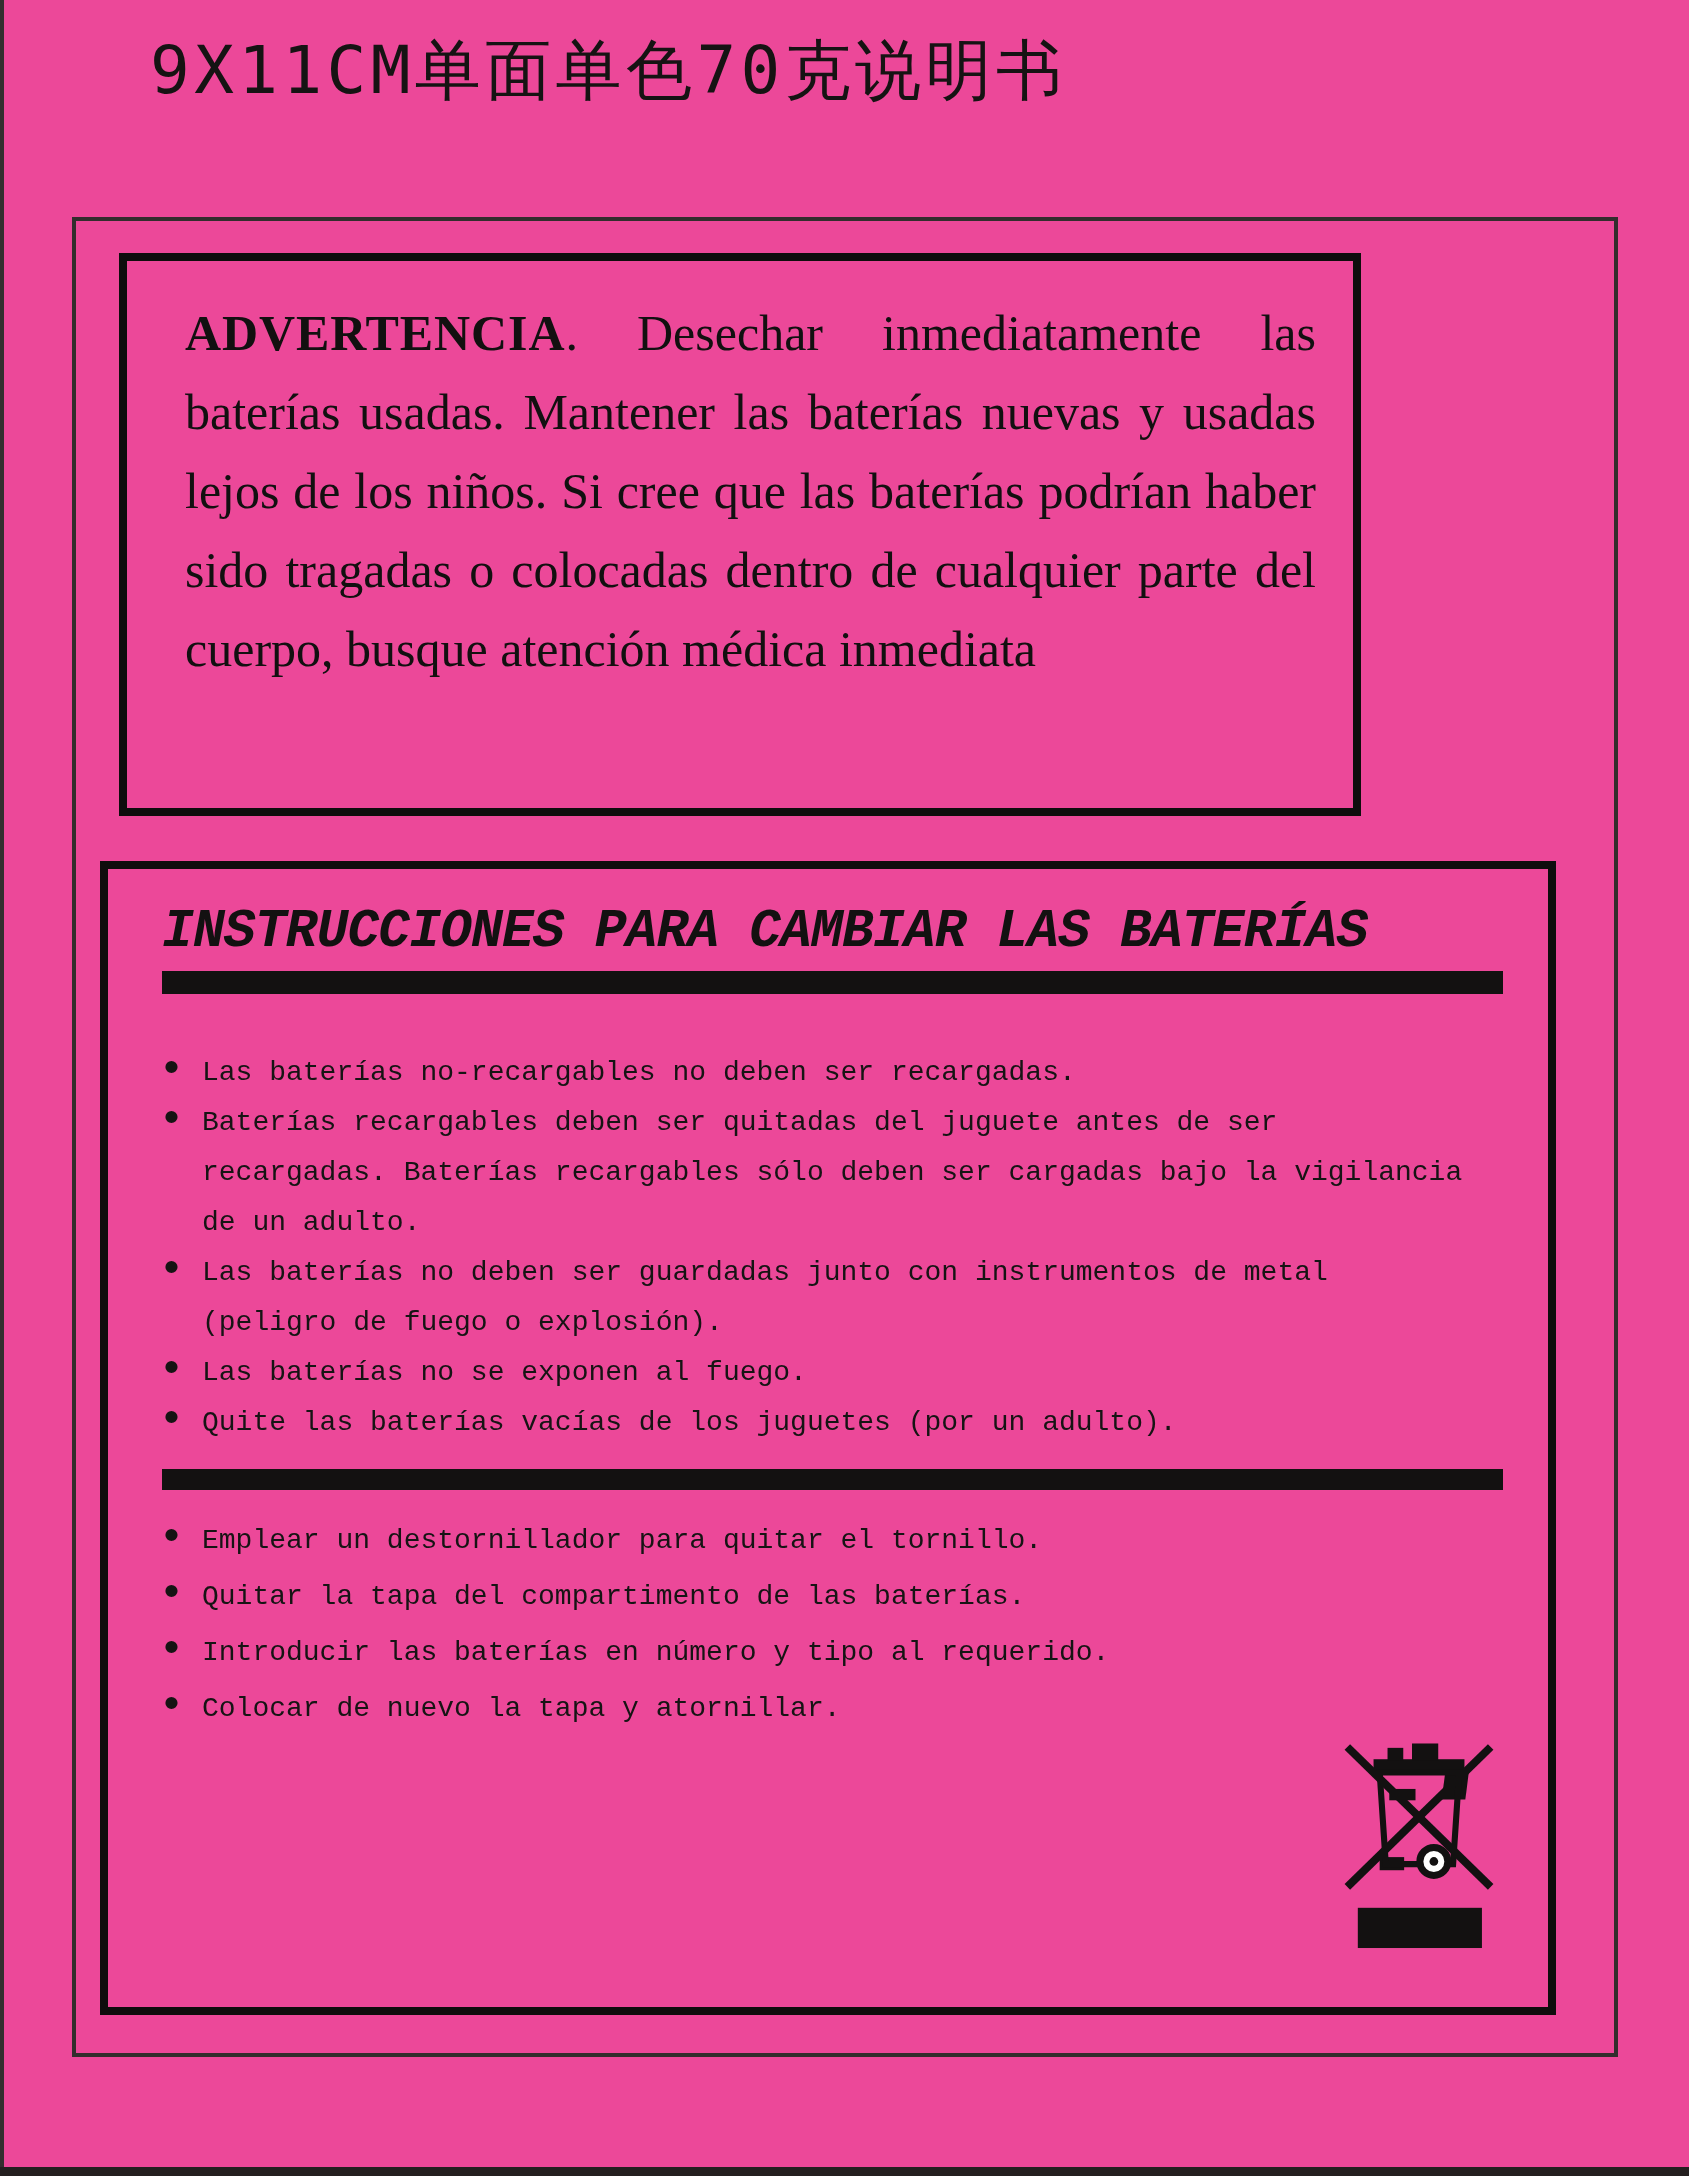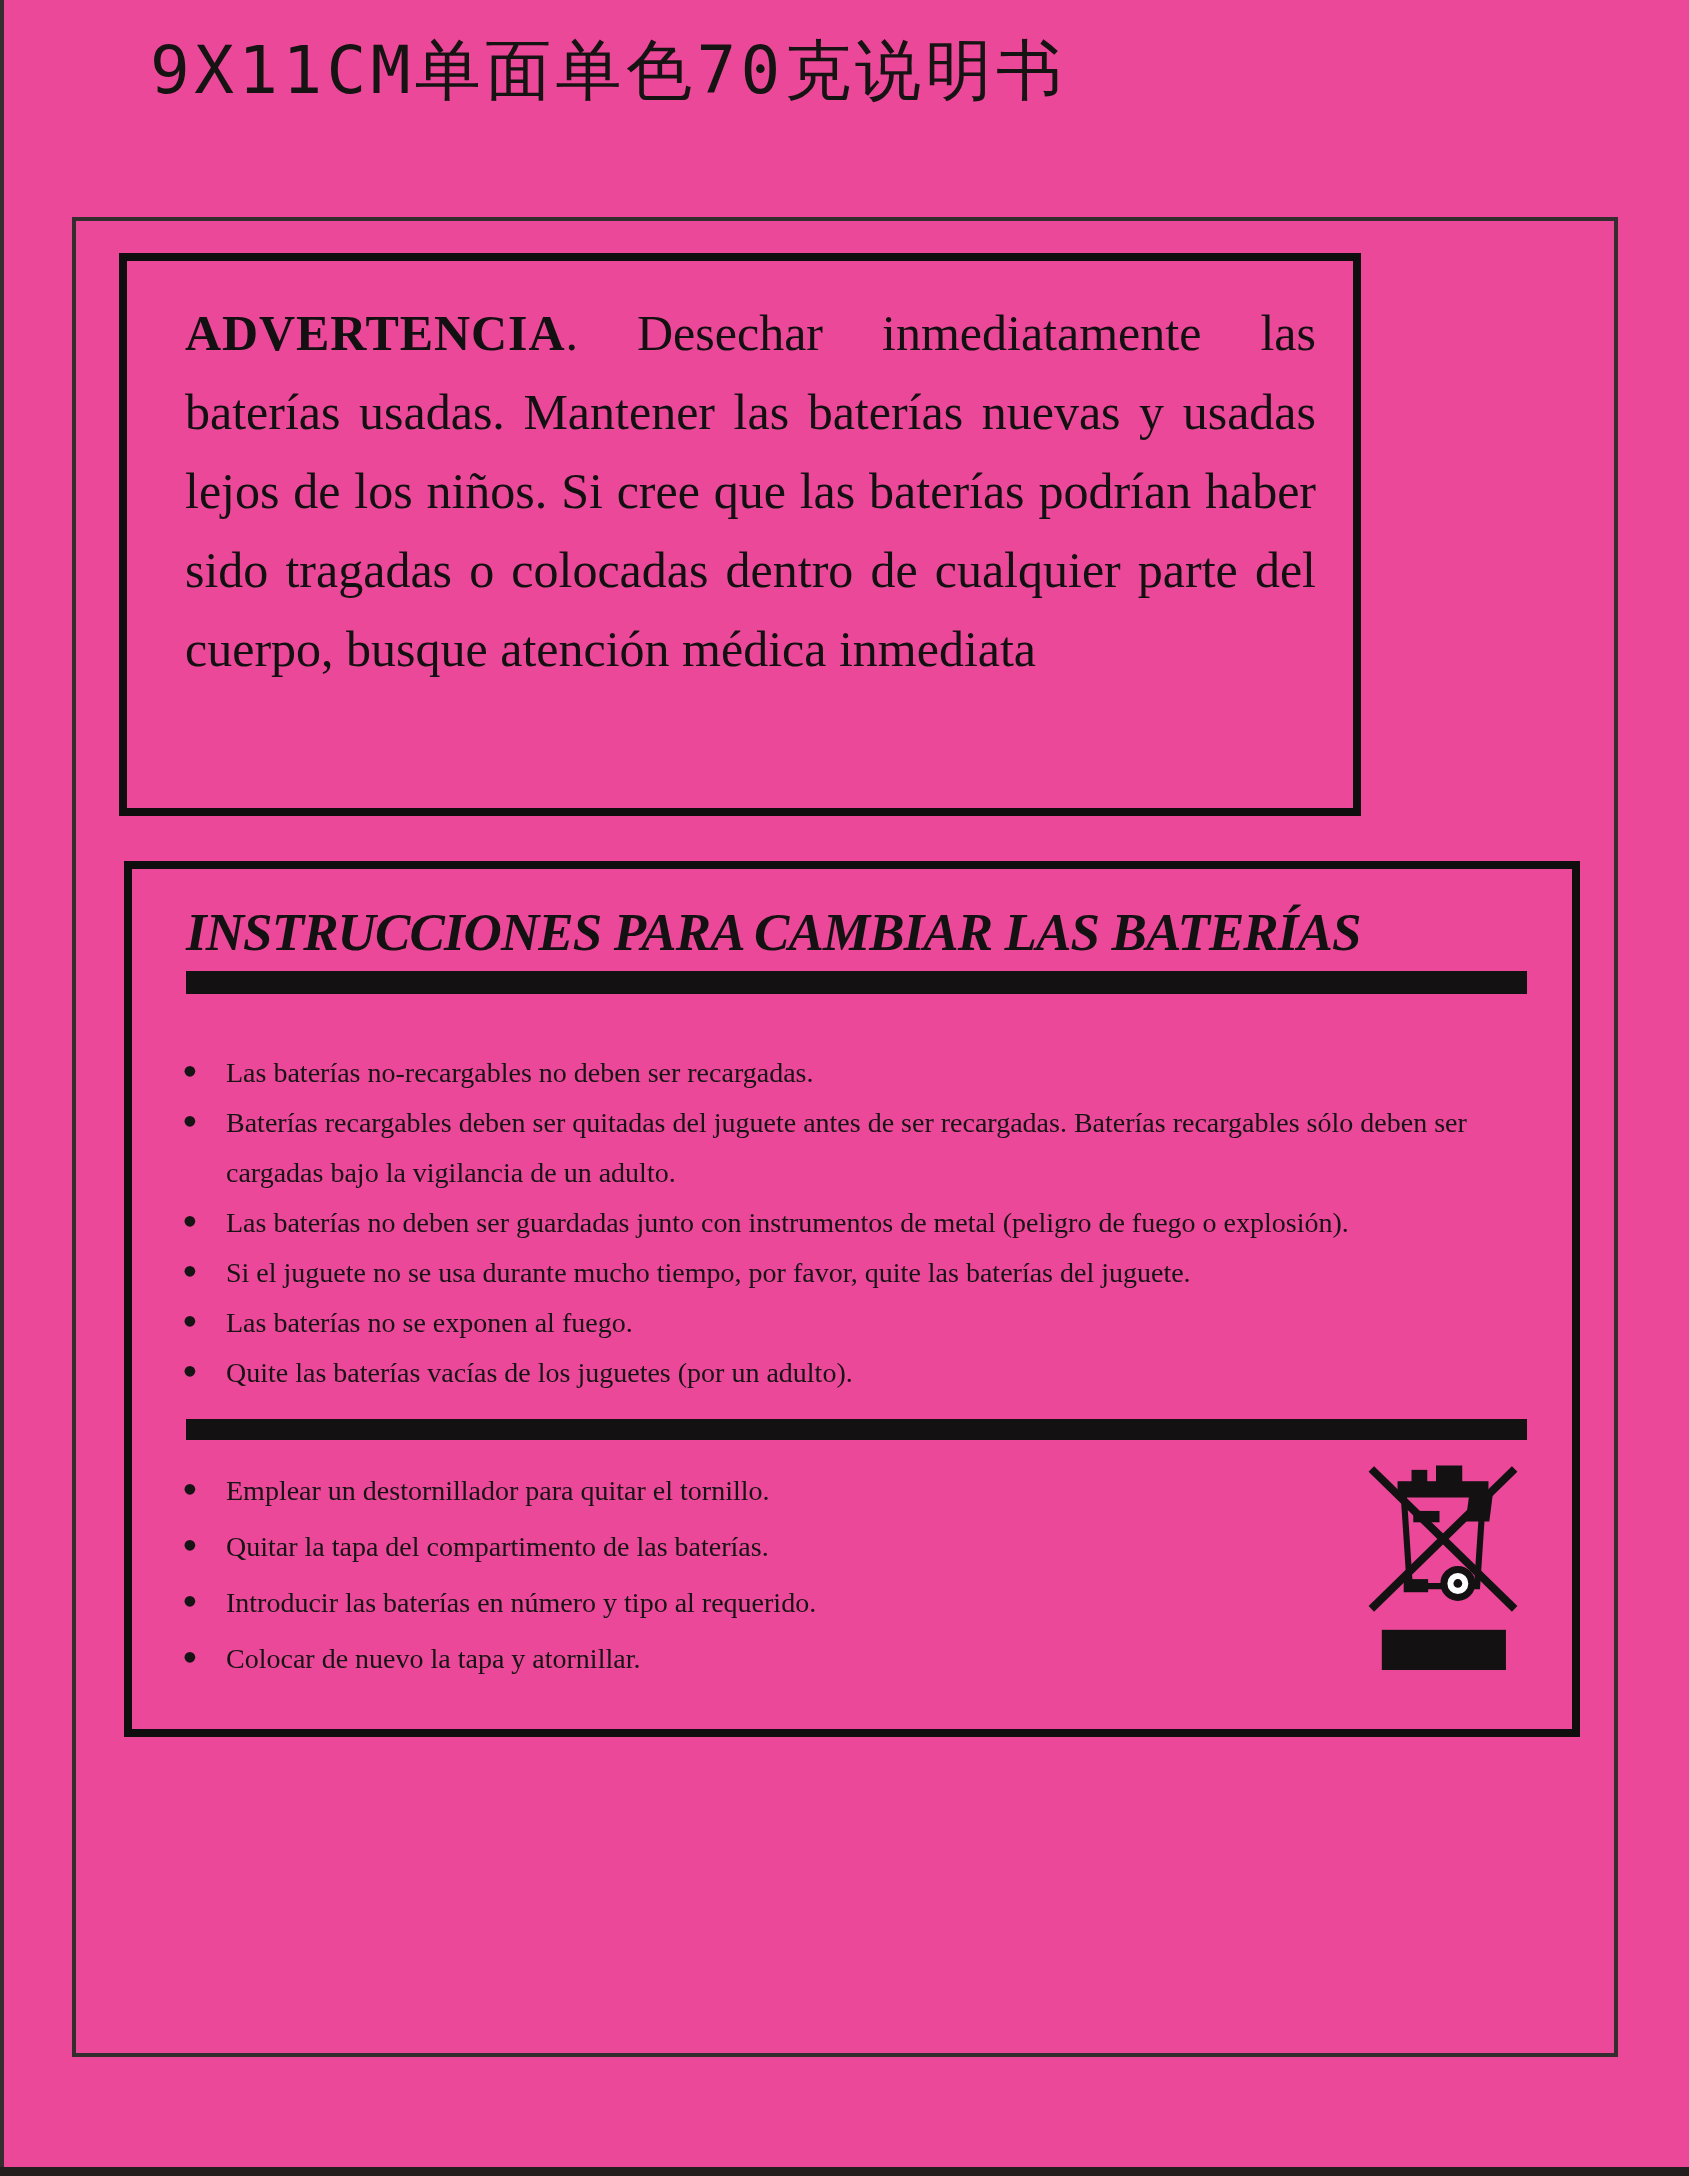--- a/index.html
+++ b/index.html
@@ -61,25 +61,25 @@
     font-size: 50px;
     line-height: 79px;
     text-align: justify;
     color: #121010;
   }
   .warning-text strong { font-weight: bold; letter-spacing: 0.9px; }
 
   
   .instructions-box {
     position: absolute;
-    left: 48px; top: 640px; 
-    width: 1456px; height: 876px;
+    left: 24px; top: 640px; 
+    width: 1456px; height: 1154px;
     border: 8.7px solid #0f0d0d;
     box-sizing: border-box;
-    font-family: Liberation Serif, serif;
+    font-family: Liberation Mono, monospace;
     color: #161414;
   }
   .instructions-heading {
     margin: 33px 44px 0 54px;
     font-size: 53px;
     font-weight: bold;
     font-style: italic;
     letter-spacing: -0.9px;
     white-space: nowrap;
     color: #131111;
@@ -139,21 +139,20 @@
     </div>
 
     <div class="instructions-box">
       <h2 class="instructions-heading">INSTRUCCIONES PARA CAMBIAR LAS BATERÍAS</h2>
       <div class="heading-rule"></div>
 
       <ul class="bullets precautions">
         <li>Las baterías no-recargables no deben ser recargadas.</li>
         <li>Baterías recargables deben ser quitadas del juguete antes de ser recargadas. Baterías recargables sólo deben ser cargadas bajo la vigilancia de un adulto.</li>
         <li>Las baterías no deben ser guardadas junto con instrumentos de metal (peligro de fuego o explosión).</li>
-        <li>Si el juguete no se usa durante mucho tiempo, por favor, quite las baterías del juguete.</li>
         <li>Las baterías no se exponen al fuego.</li>
         <li>Quite las baterías vacías de los juguetes (por un adulto).</li>
       </ul>
 
       <div class="section-divider"></div>
 
       <ul class="bullets steps">
         <li>Emplear un destornillador para quitar el tornillo.</li>
         <li>Quitar la tapa del compartimento de las baterías.</li>
         <li>Introducir las baterías en número y tipo al requerido.</li>

